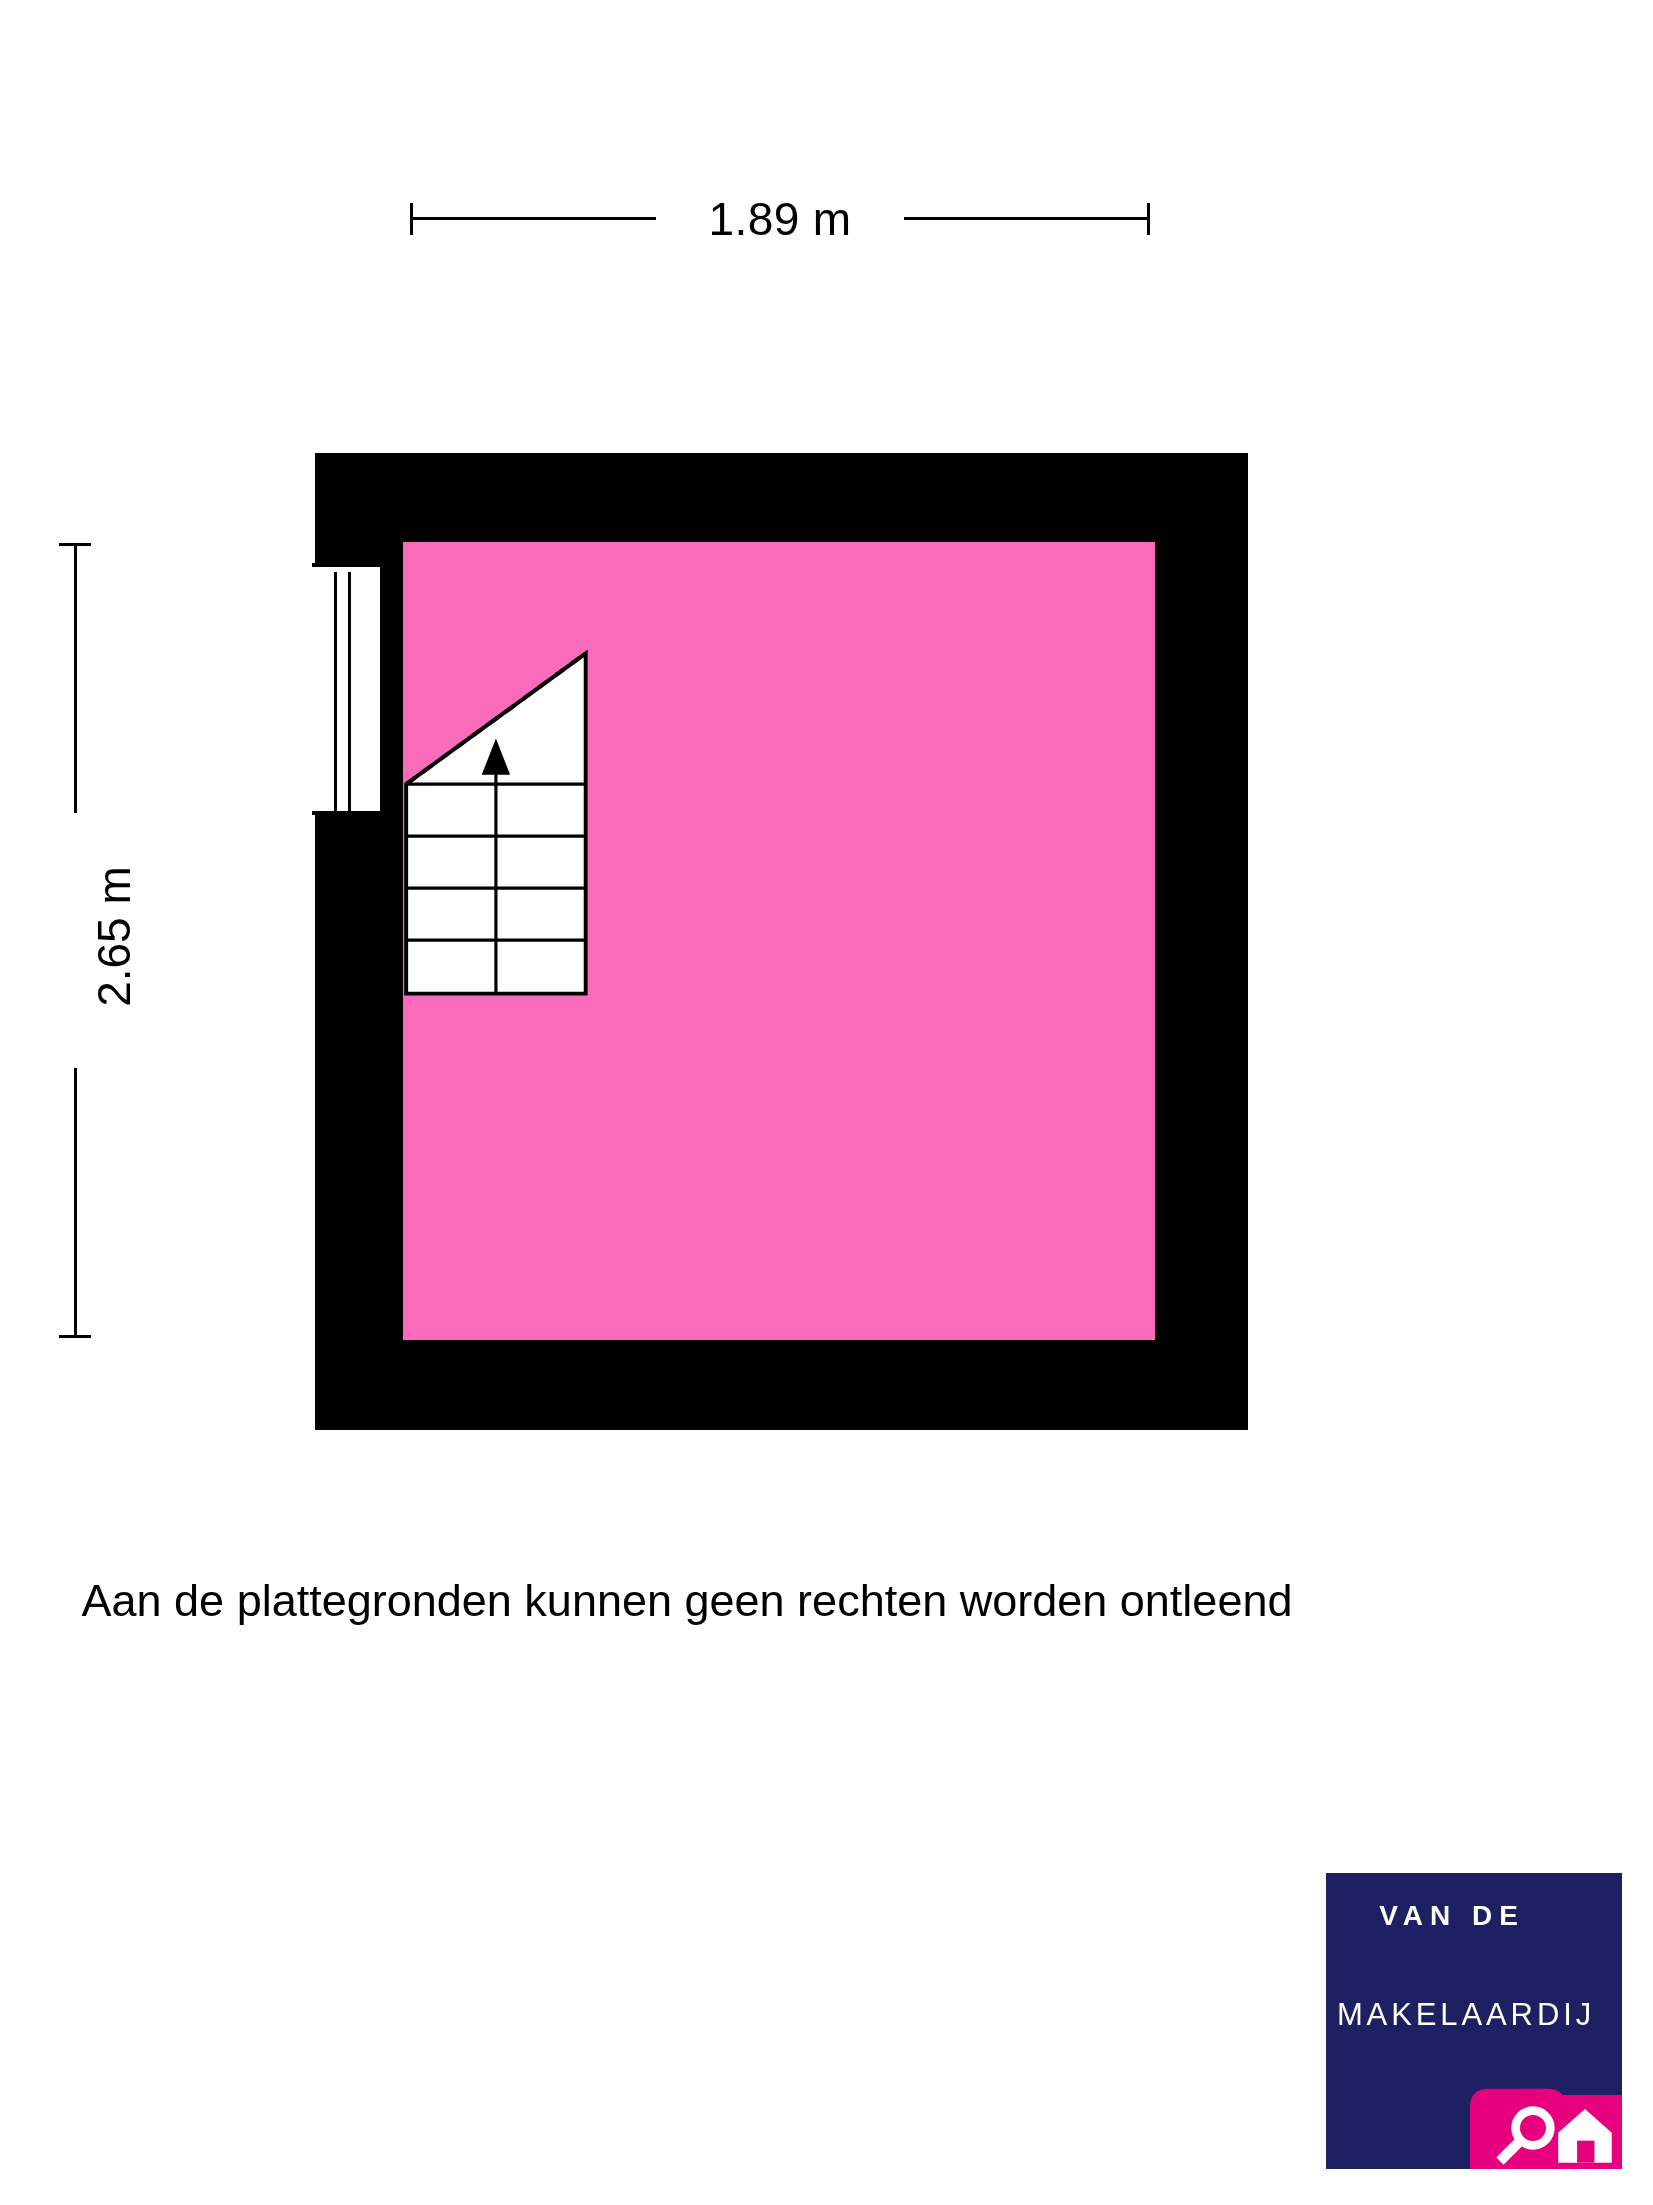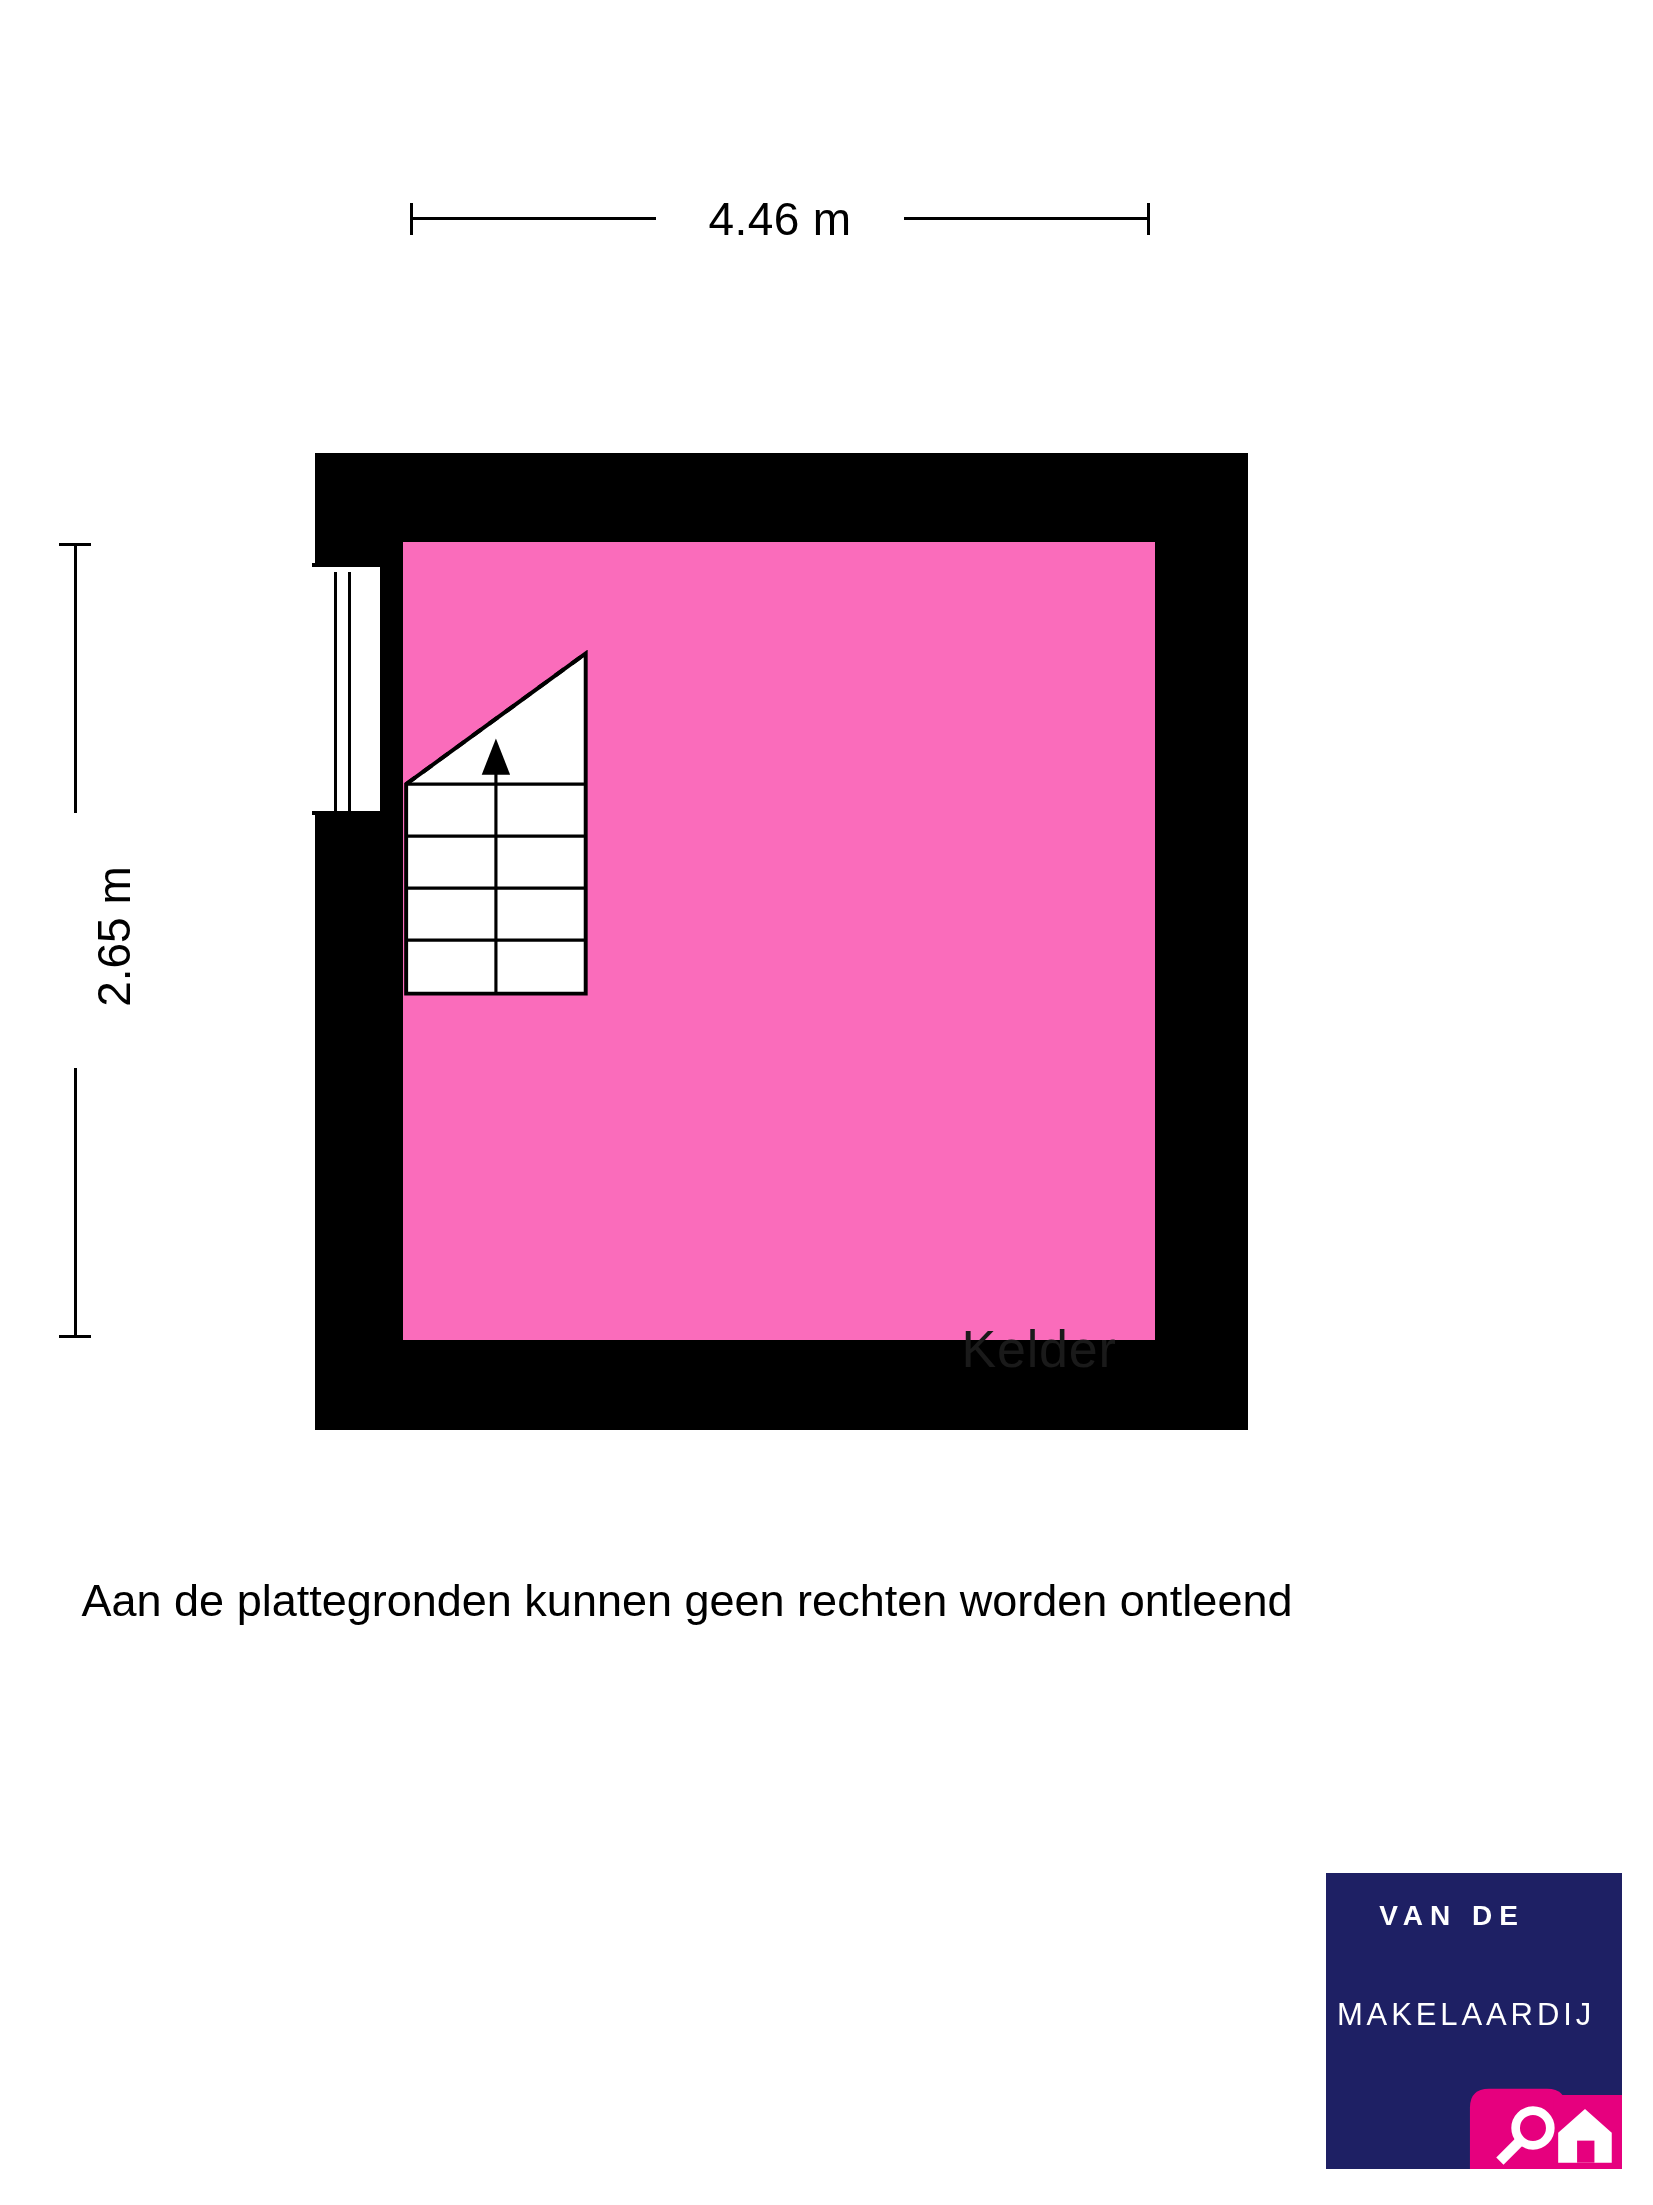--- a/index.html
+++ b/index.html
@@ -248,21 +248,21 @@
   }
 </style>
 </head>
 <body>
 
 <div id="dim-top">
   <div class="tick left"></div>
   <div class="tick right"></div>
   <div class="line-l"></div>
   <div class="line-r"></div>
-  <div class="label">4.46 m</div>
+  <div class="label">1.89 m</div>
 </div>
 
 <div id="dim-left">
   <div class="tick top"></div>
   <div class="tick bottom"></div>
   <div class="line-t"></div>
   <div class="line-b"></div>
   <div class="label">2.65 m</div>
 </div>
 
@@ -285,21 +285,20 @@
       <line x1="4" y1="236" x2="232" y2="236" stroke="#000000" stroke-width="4"></line>
       <line x1="4" y1="302" x2="232" y2="302" stroke="#000000" stroke-width="4"></line>
       <line x1="4" y1="368" x2="232" y2="368" stroke="#000000" stroke-width="4"></line>
 
       <line x1="118" y1="150" x2="118" y2="436" stroke="#000000" stroke-width="4"></line>
 
       <polygon points="118,112 100,158 136,158" fill="#000000"></polygon>
     </svg>
   </div>
 
-  <div id="room-label">Kelder</div>
 </div>
 
 <div id="disclaimer">
   <div class="line1">Aan de plattegronden kunnen geen rechten worden ontleend</div>
 </div>
 
 <div id="logo">
   <div class="l1">VAN DE</div>
   <div class="l3">MAKELAARDIJ</div>
   <div class="mark">

